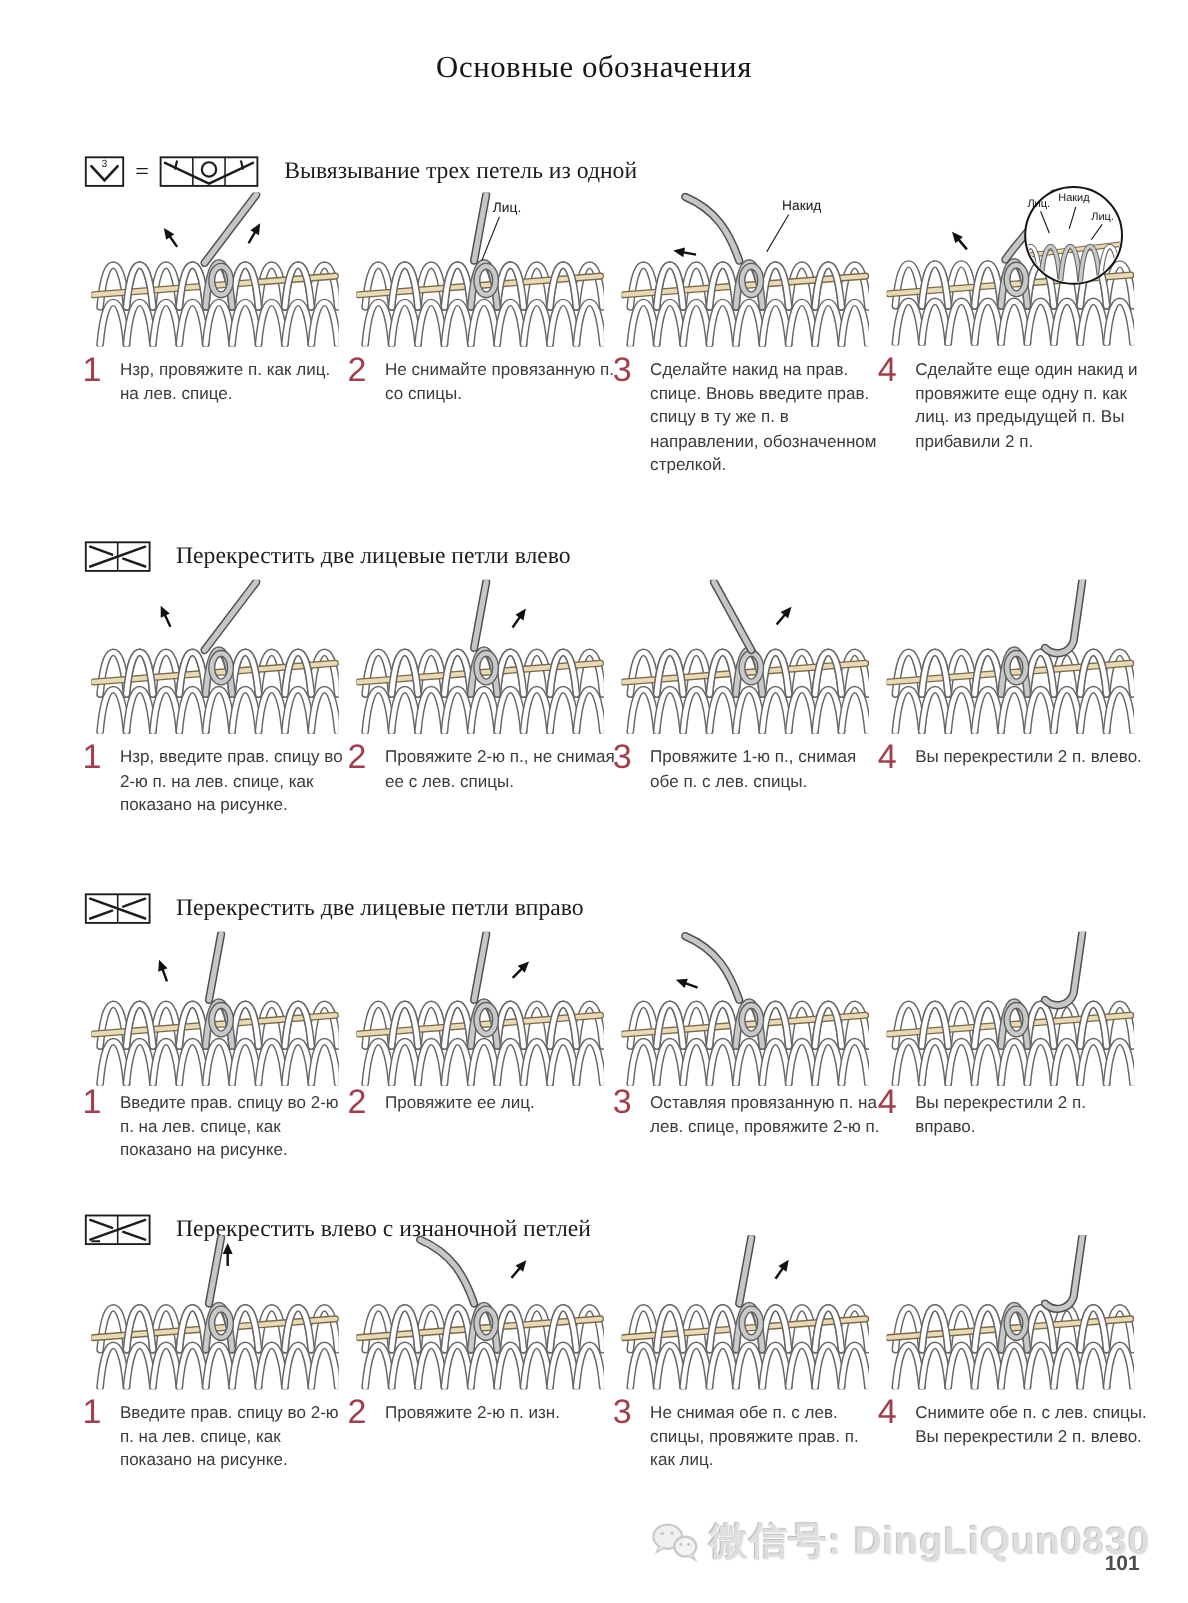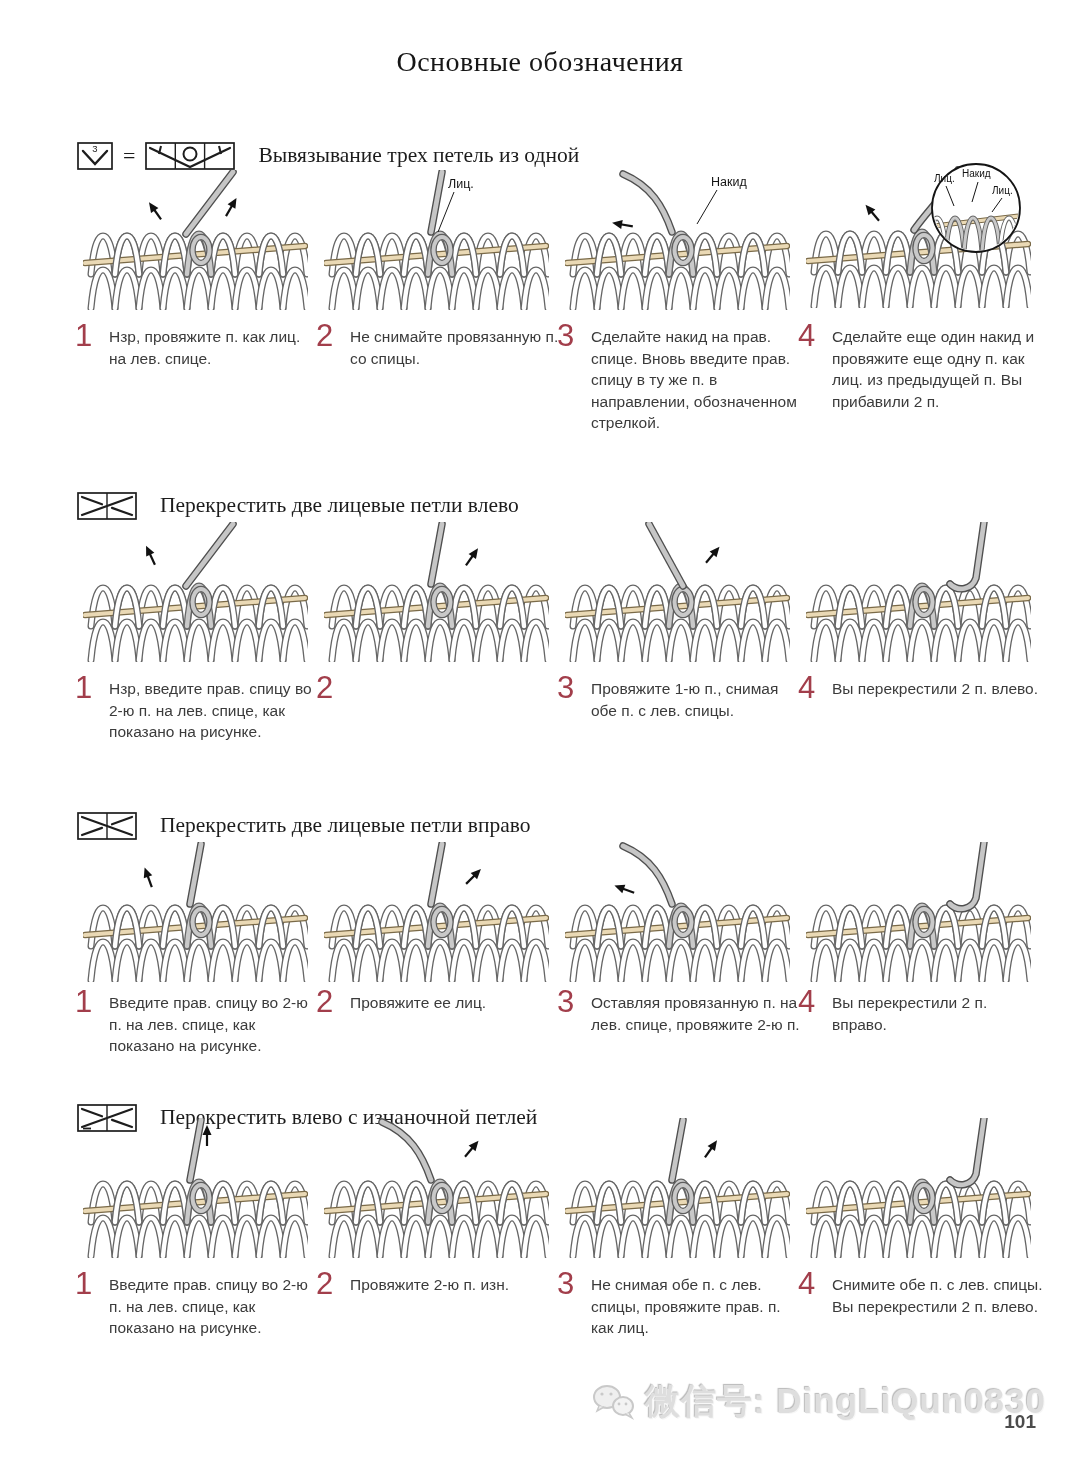--- a/index.html
+++ b/index.html
@@ -7,21 +7,21 @@
         font-family:"Liberation Sans",sans-serif;color:#3b3b3b;}
   .title{position:absolute;top:46px;left:0;width:100%;text-align:center;margin:0;
          font-family:"Liberation Serif",serif;font-weight:normal;font-size:28px;
          letter-spacing:.5px;color:#161616;}
   .sec-header{position:absolute;left:76px;display:flex;align-items:center;gap:18px;}
   .sec-header .symgroup{display:flex;align-items:center;gap:9px;}
   .sec-header h2{margin:4px;font-family:"Liberation Serif",serif;font-weight:normal;
                  font-size:21.5px;color:#1c1c1c;}
   .eq{font-family:"Liberation Serif",serif;font-size:22px;color:#1c1c1c;}
   .ills{position:absolute;left:75px;width:965px;display:grid;grid-template-columns:repeat(4,241px);}
-  .ill-slot{display:flex;justify-content:center;align-items:flex-start;height:150px;}
+  .ill-slot{display:flex;justify-content:center;align-items:center;height:150px;}
   .ill-slot text{font-family:"Liberation Sans",sans-serif;fill:#141414;}
   .steps{position:absolute;left:75px;width:965px;display:grid;grid-template-columns:repeat(4,241px);}
   .step{position:relative;padding-left:34px;width:212px;box-sizing:content-box;}
   .num{position:absolute;left:0;top:-6px;font-size:31px;line-height:1;color:#a23e4b;}
   .txt{margin:0;font-size:15.5px;line-height:21.5px;color:#3b3b3b;}
   .footer-mark{position:absolute;top:1378px;right:34px;display:flex;align-items:center;gap:8px;}
   .wm-text{font-size:35px;font-weight:bold;letter-spacing:1px;color:#dedede;
            text-shadow:1px 1px 0 #f7f7f7,-1px -1px 1px #b9b9b9;}
   .page-num{position:absolute;top:1411px;right:44px;font-size:19px;font-weight:bold;color:#4c4c4c;}
 </style>
@@ -607,20 +607,21 @@
         </svg>
       </div>
   </div>
   <div class="steps" style="top:678px">
     <div class="step">
       <span class="num">1</span>
       <p class="txt">Нзр, введите прав. спицу во 2-ю п. на лев. спице, как показано на рисунке.</p>
     </div>
     <div class="step">
       <span class="num">2</span>
+      <p class="txt">Провяжите 2-ю п., не снимая ее с лев. спицы.</p>
     </div>
     <div class="step">
       <span class="num">3</span>
       <p class="txt">Провяжите 1-ю п., снимая обе п. с лев. спицы.</p>
     </div>
     <div class="step">
       <span class="num">4</span>
       <p class="txt">Вы перекрестили 2 п. влево.</p>
     </div>
   </div>

